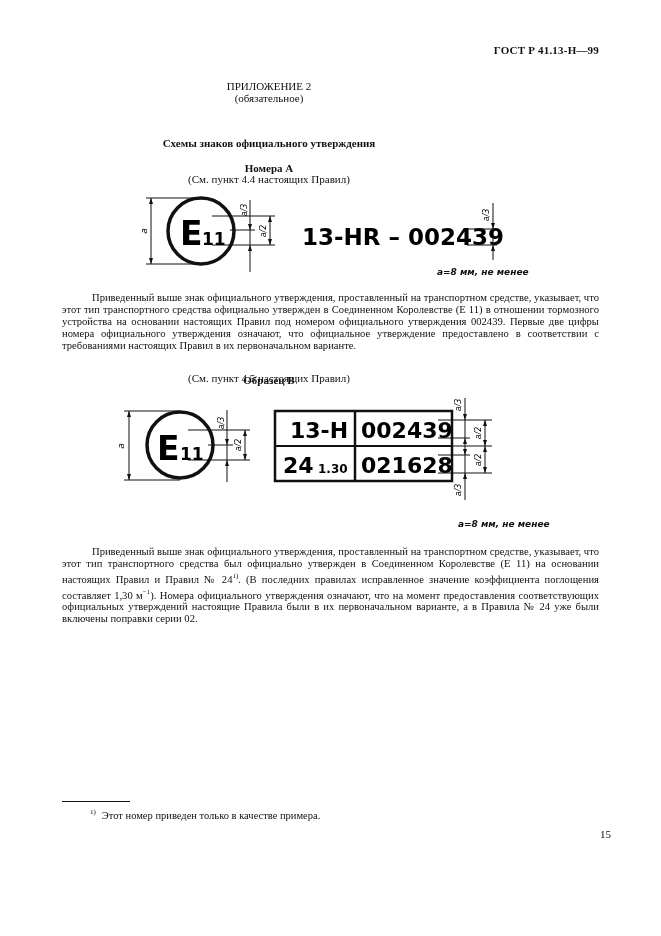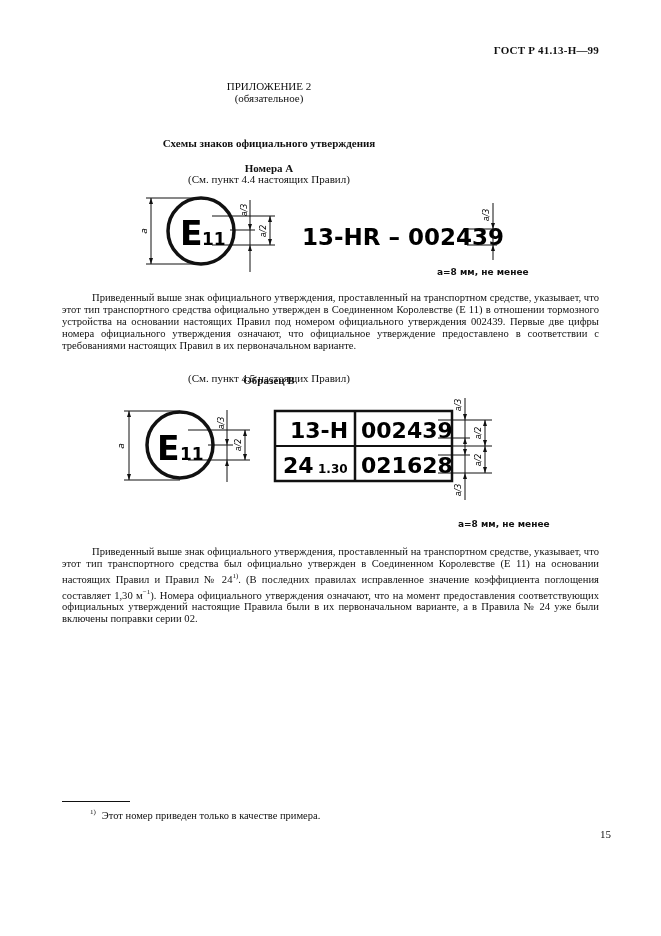--- a/index.html
+++ b/index.html
@@ -5,21 +5,21 @@
     html, body { margin: 0; padding: 0; background: #ffffff; }
     body { width: 661px; height: 936px; position: relative; overflow: hidden;
            font-family: "Liberation Serif", "DejaVu Serif", serif; color: #111; }
     .abs { position: absolute; }
     .header-code { right: 62px; top: 44px; font-weight: bold; font-size: 11px; letter-spacing: 0.2px; }
     .center { left: 0; width: 538px; text-align: center; }
     .t11 { font-size: 11px; line-height: 12px; }
     .bold { font-weight: bold; }
     .para { left: 62px; width: 537px; font-size: 10.6px; line-height: 12px; text-align: justify; }
     .para p { margin: 0; text-indent: 30px; }
-    .note-italic { font-family: "DejaVu Sans", "Liberation Sans", sans-serif; font-weight: bold; font-size: 9px; }
+    .note-italic { font-family: "DejaVu Sans", "Liberation Sans", sans-serif; font-style: italic; font-weight: bold; font-size: 9px; }
     .footnote-line { left: 62px; top: 801px; width: 68px; border-top: 1px solid #111; }
     .footnote { left: 90px; top: 808px; font-size: 10.5px; }
     .footnote sup { font-size: 7px; margin-right: 6px; }
     .page-number { right: 50px; top: 828px; font-size: 11px; }
     svg text { font-family: "DejaVu Sans", "Liberation Sans", sans-serif; }
   </style>
 </head>
 <body>
 
 <div class="abs header-code">ГОСТ Р 41.13-Н—99</div>

